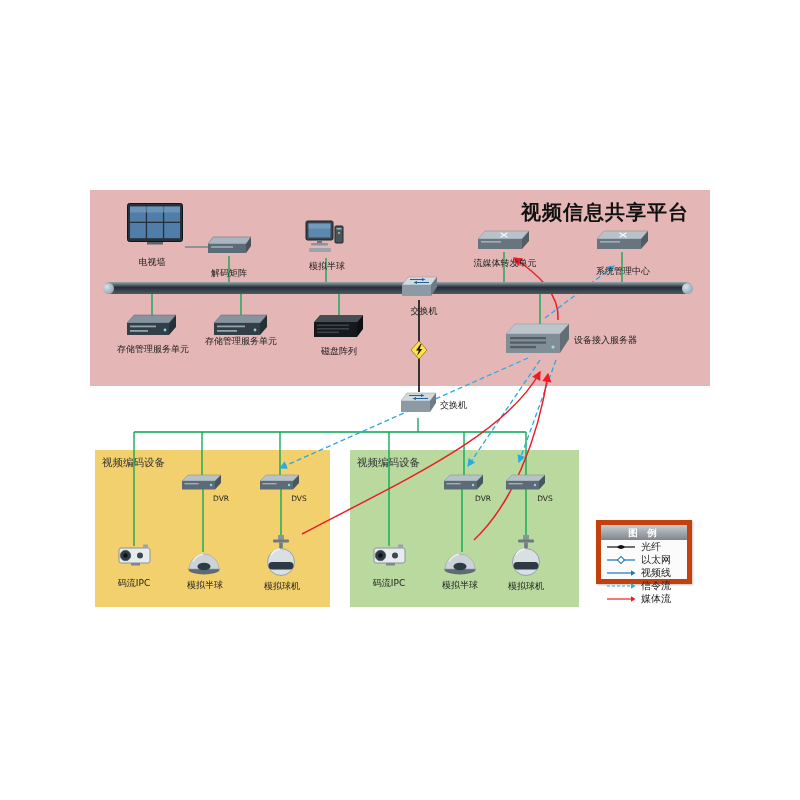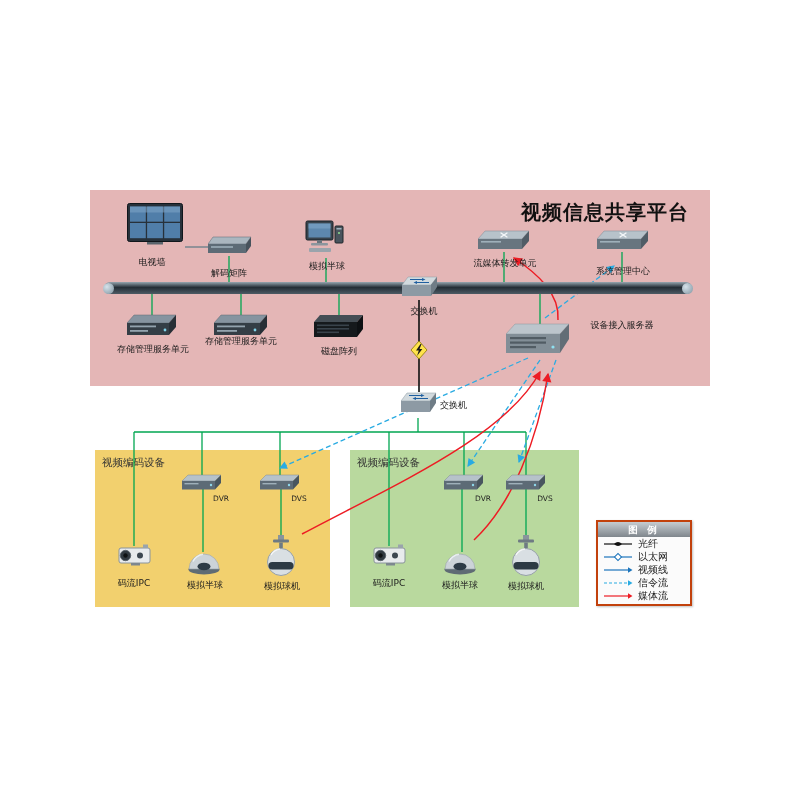--- a/index.html
+++ b/index.html
@@ -22,22 +22,22 @@
     background:linear-gradient(to bottom,#97a6b0,#242e36 45%,#4d5a64); }
   .bus .cap { position:absolute; top:0.5px; width:11px; height:11px; border-radius:50%;
     background:radial-gradient(circle at 35% 35%,#d6e2ea,#7e939f); }
   .bus .cap.l { left:-1px; } .bus .cap.r { right:-1px; }
 
   .dev { position:absolute; }
   .lbl { position:absolute; font-size:9px; color:#1c1c1c; text-align:center; line-height:1.15; white-space:nowrap; }
   .lbl.small { font-size:7.5px; color:#222; }
   .lbl.left { text-align:left; }
 
-  .legend { position:absolute; left:596px; top:520px; width:96px; height:86px; background:#fbfbfb;
-    border:2px solid #c2410c; box-shadow:1px 1px 2px rgba(0,0,0,.25); }
+  .legend { position:absolute; left:596px; top:520px; width:96px; height:64px; background:#fbfbfb;
+    border:5px solid #c2410c; box-shadow:1px 1px 2px rgba(0,0,0,.25); }
   .legend-header { height:15px; background:linear-gradient(to bottom,#c6ccd1,#7f868c); color:#fff;
     font-size:9.5px; font-weight:bold; text-align:center; line-height:15px; letter-spacing:3px; }
   .legend-row { display:flex; align-items:center; height:13px; padding:0 5px; gap:5px; }
   .legend-row span { font-size:10px; color:#222; }
 </style>
 </head>
 <body>
 
 <div id="stage">
 
@@ -243,21 +243,21 @@
       <rect y="12" width="54" height="19" fill="#828e97"></rect>
       <polygon points="54,12 63,2 63,17 54,31" fill="#626d76"></polygon>
       <g fill="#515c64">
           <rect x="4" y="15" width="36" height="2.2"></rect>
           <rect x="4" y="19.5" width="36" height="2.2"></rect>
           <rect x="4" y="24" width="26" height="2.2"></rect>
         </g>
       <circle cx="47" cy="25" r="1.6" fill="#8fe0f0"></circle>
     </svg>
   </div>
-  <div class="lbl left" style="left:574px; top:320px; width:96px;text-align:center;">设备接入服务器</div>
+  <div class="lbl left" style="left:574px; top:335px; width:96px;">设备接入服务器</div>
 
   <div class="dev" style="left:401px; top:390px;">
     <svg width="36" height="28" viewBox="0 0 36 28">
       <polygon points="6,3 35,3 29,11 0,11" fill="#d2dade" stroke="#8b98a0" stroke-width="0.5"></polygon>
       <rect y="11" width="29" height="11" fill="#8d9aa4"></rect>
       <polygon points="29,11 35,3 35,13 29,22" fill="#6f7c86"></polygon>
       <line x1="8" y1="5.5" x2="20" y2="5.5" stroke="#1f5fa0" stroke-width="1"></line>
       <polygon points="20,4 23.5,5.5 20,7" fill="#1f5fa0"></polygon>
       <line x1="15" y1="8.5" x2="27" y2="8.5" stroke="#1f5fa0" stroke-width="1"></line>
       <polygon points="15,7 11.5,8.5 15,10" fill="#1f5fa0"></polygon>

